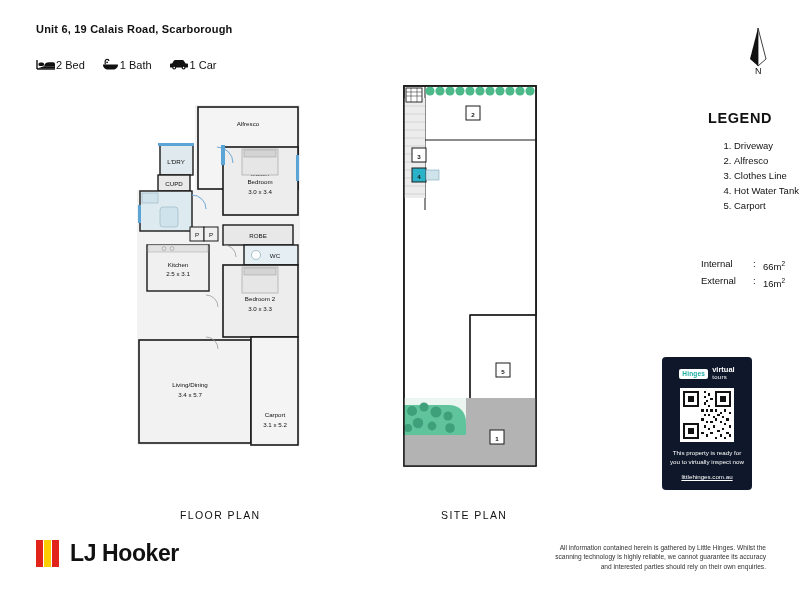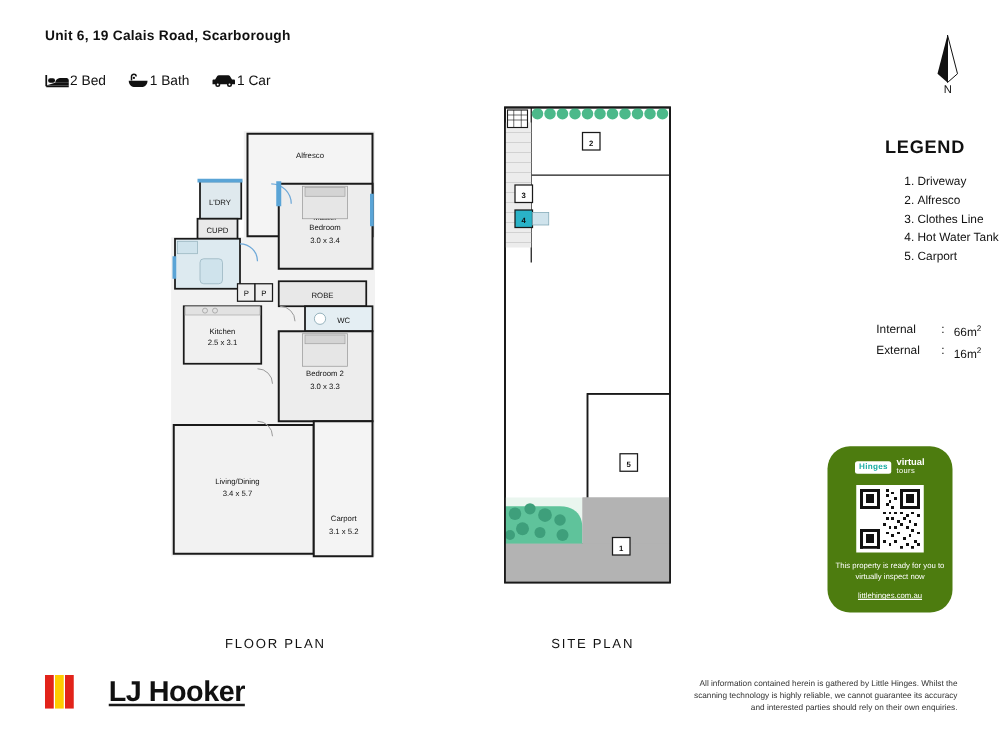--- a/index.html
+++ b/index.html
@@ -138,24 +138,24 @@
   .areas .row { display: flex; }
   .areas .k { width: 52px; margin-left: 11px; }
   .areas .c { width: 10px; }
   .areas sup { font-size: 6.5px; vertical-align: super; }
 
   
   .tour-card {
     position: absolute;
     left: 662px;
     top: 357px;
-    width: 100px;
+    width: 90px;
     height: 133px;
-    background: #4d7c0f;
-    border-radius: 18px;
+    background: #0f172a;
+    border-radius: 4px;
     color: #ffffff;
     text-align: center;
   }
   .tour-head {
     display: flex;
     align-items: center;
     justify-content: center;
     gap: 4px;
     padding-top: 9px;
   }
@@ -195,22 +195,21 @@
     text-decoration: underline;
   }
 
   
   .brand {
     position: absolute;
     left: 36px;
     top: 540px;
     display: flex;
     align-items: center;
-    gap: 26px;
-    text-decoration: underline;
+    gap: 9px;
   }
   .brand-mark {
     display: flex;
     gap: 2px;
   }
   .brand-name {
     font-size: 23px;
     font-weight: bold;
     letter-spacing: -0.4px;
     color: #111;

